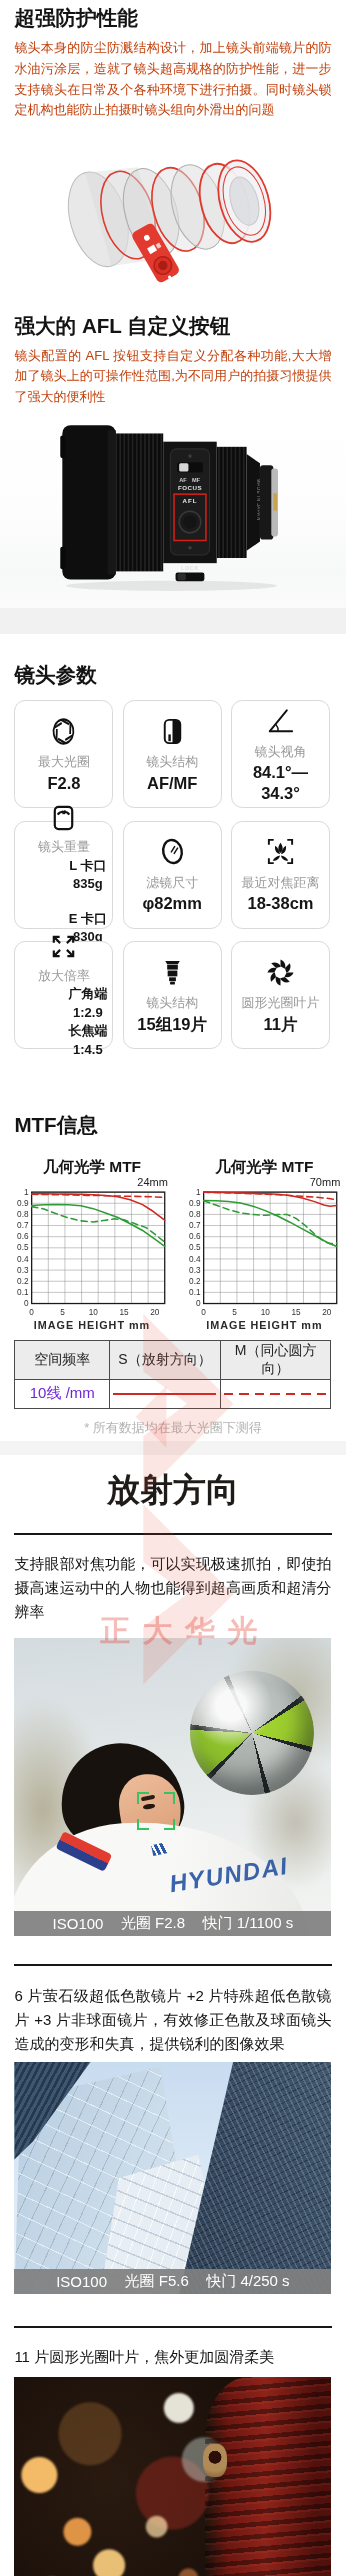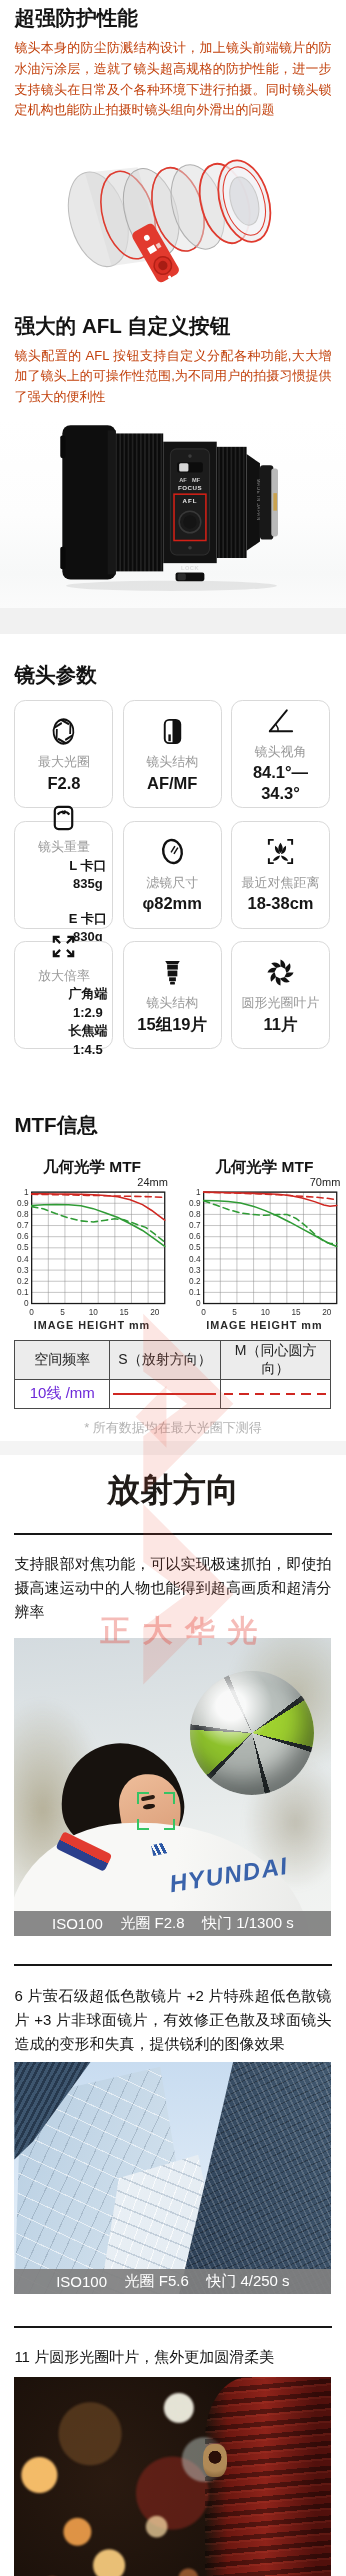--- a/index.html
+++ b/index.html
@@ -476,21 +476,21 @@
     <div class="p1-jersey-logo">HYUNDAI</div>
     <div class="focus-box">
         <i class="tl"></i>
         <i class="tr"></i>
         <i class="bl"></i>
         <i class="br"></i>
       </div>
     <div class="caption">
       <span>ISO100</span>
       <span>光圈 F2.8</span>
-      <span>快门 1/1300 s</span>
+      <span>快门 1/1100 s</span>
     </div>
   </div>
 
   <div class="divider" style="margin-top:28px;"></div>
   <p class="sample-para" style="margin-top:17.5px;">6 片萤石级超低色散镜片 +2 片特殊超低色散镜片 +3 片非球面镜片，有效修正色散及球面镜头造成的变形和失真，提供锐利的图像效果</p>
   <div class="photo p2" style="margin-top:6.2px;">
     <div class="p2-glass"></div>
     <div class="p2-dark-sliver"></div>
     <div class="p2-white"></div>
     <div class="p2-tower"></div>

